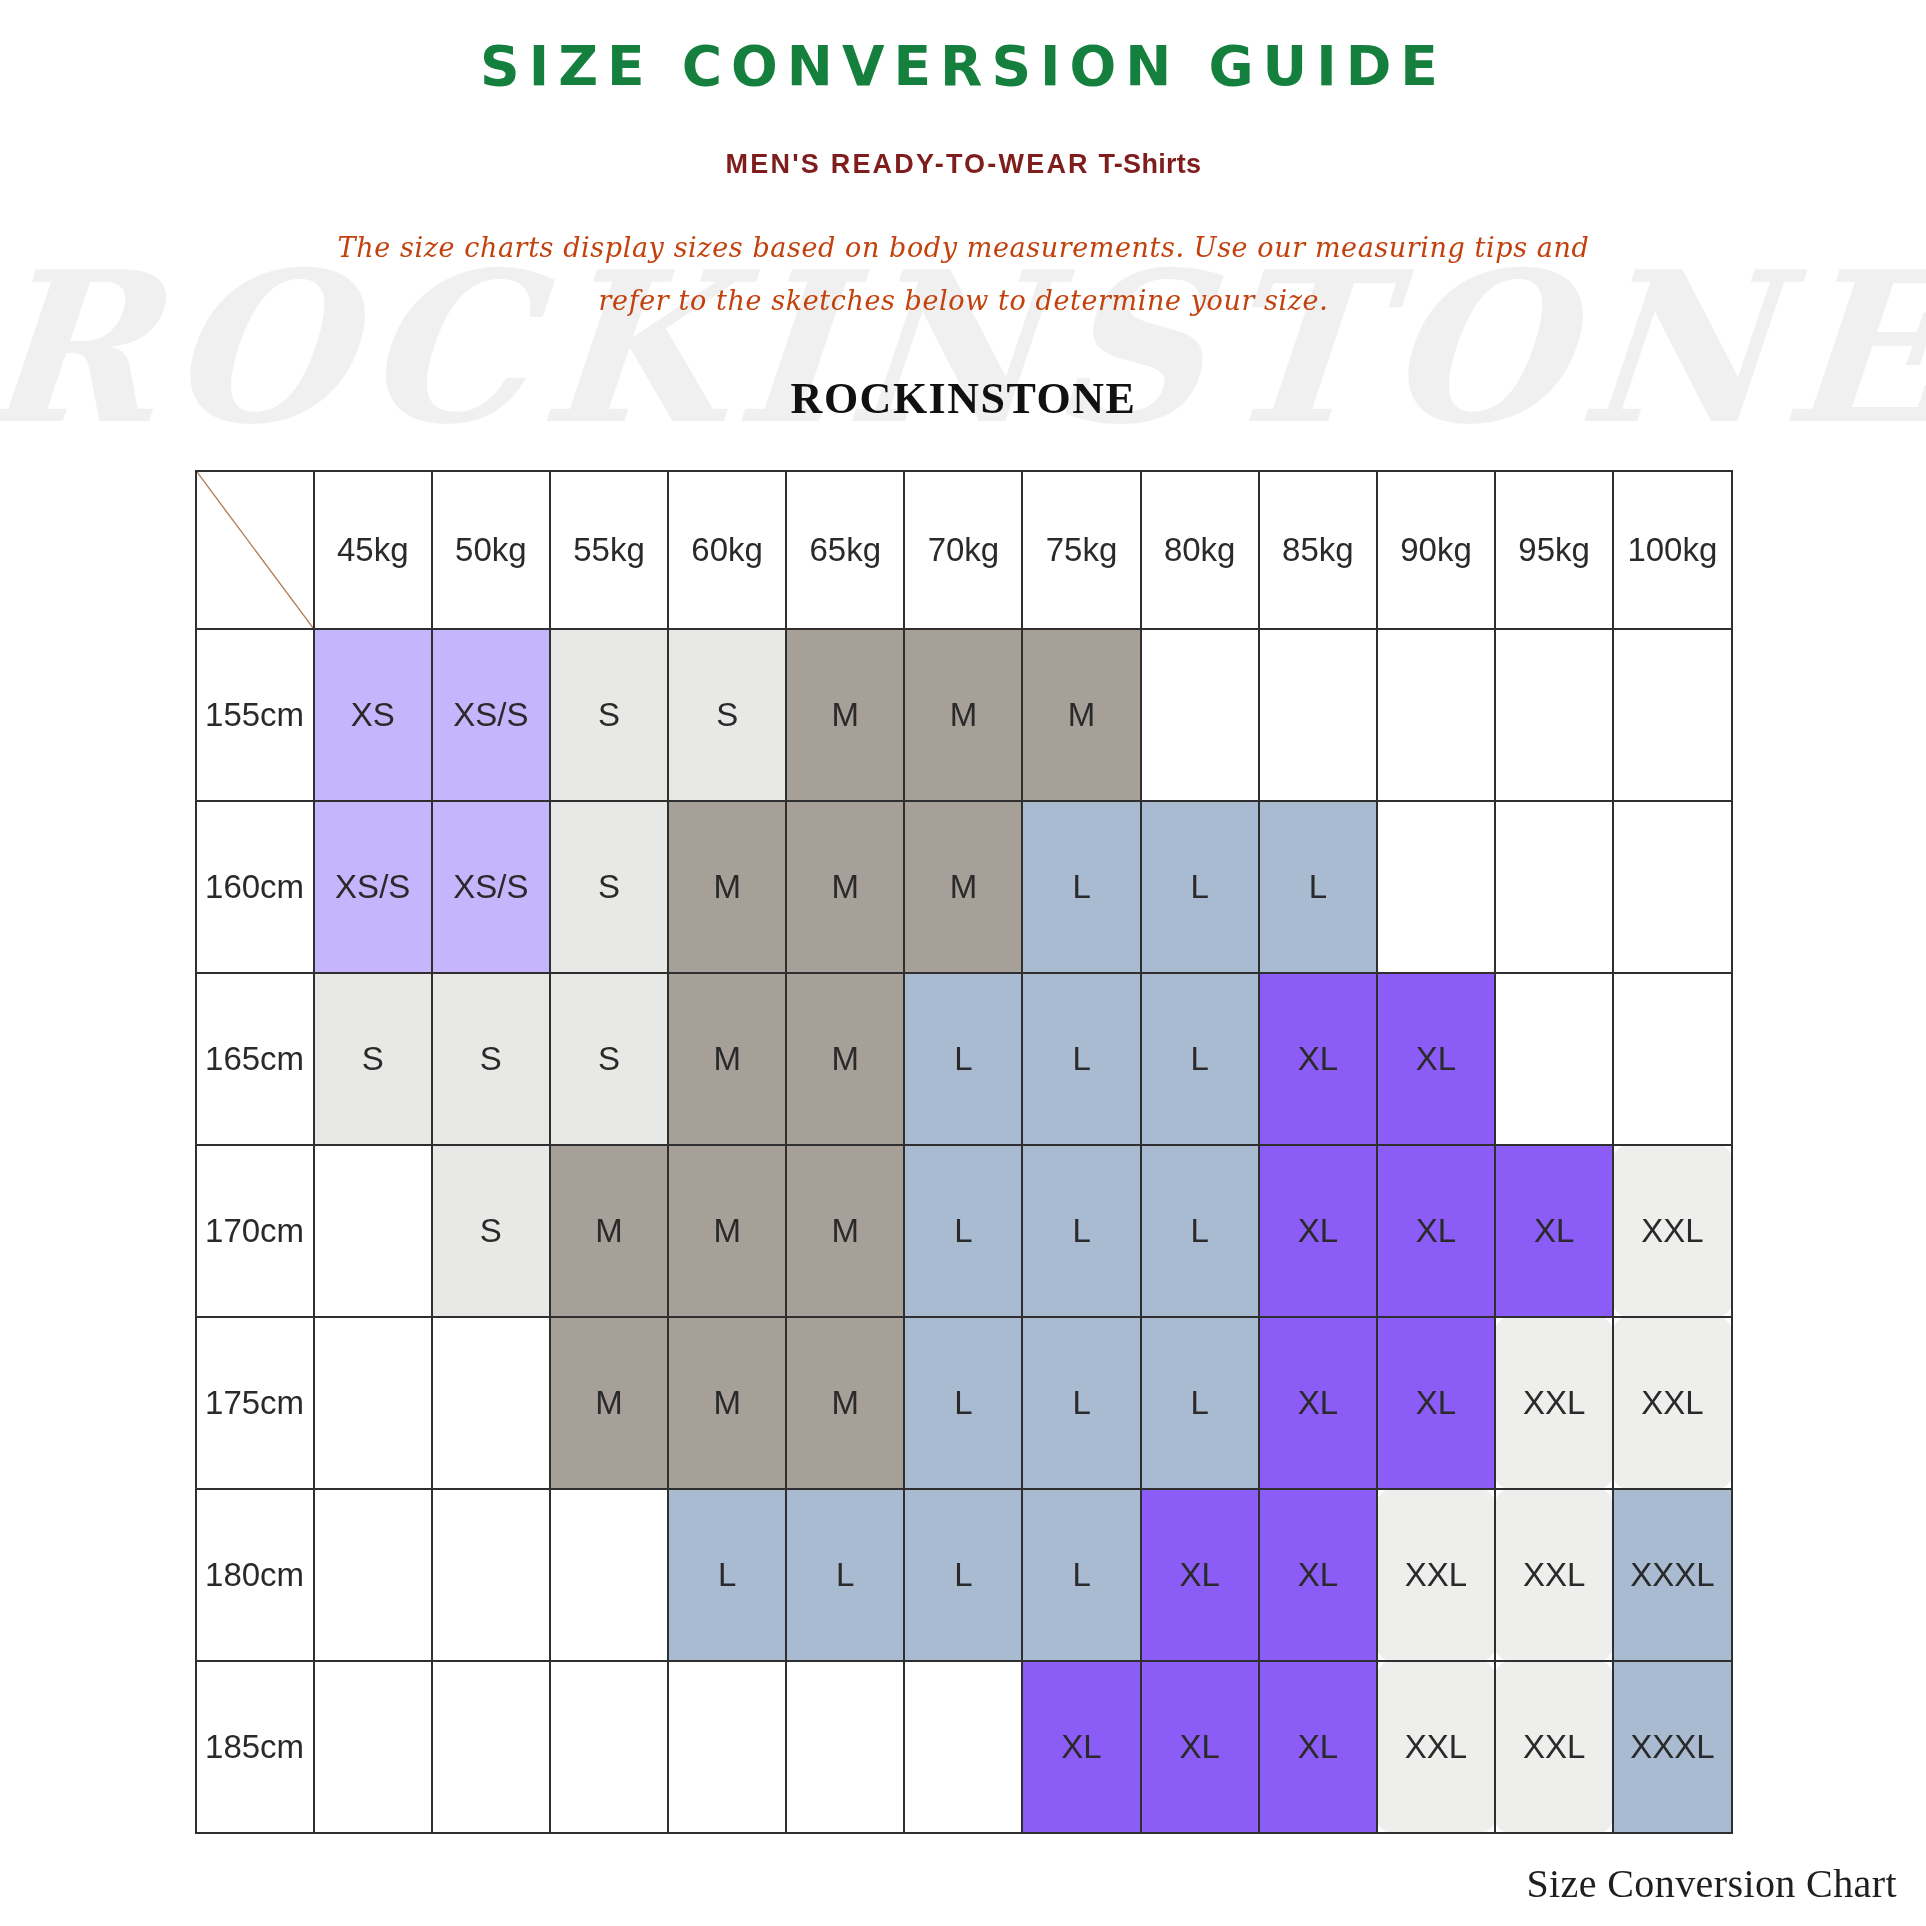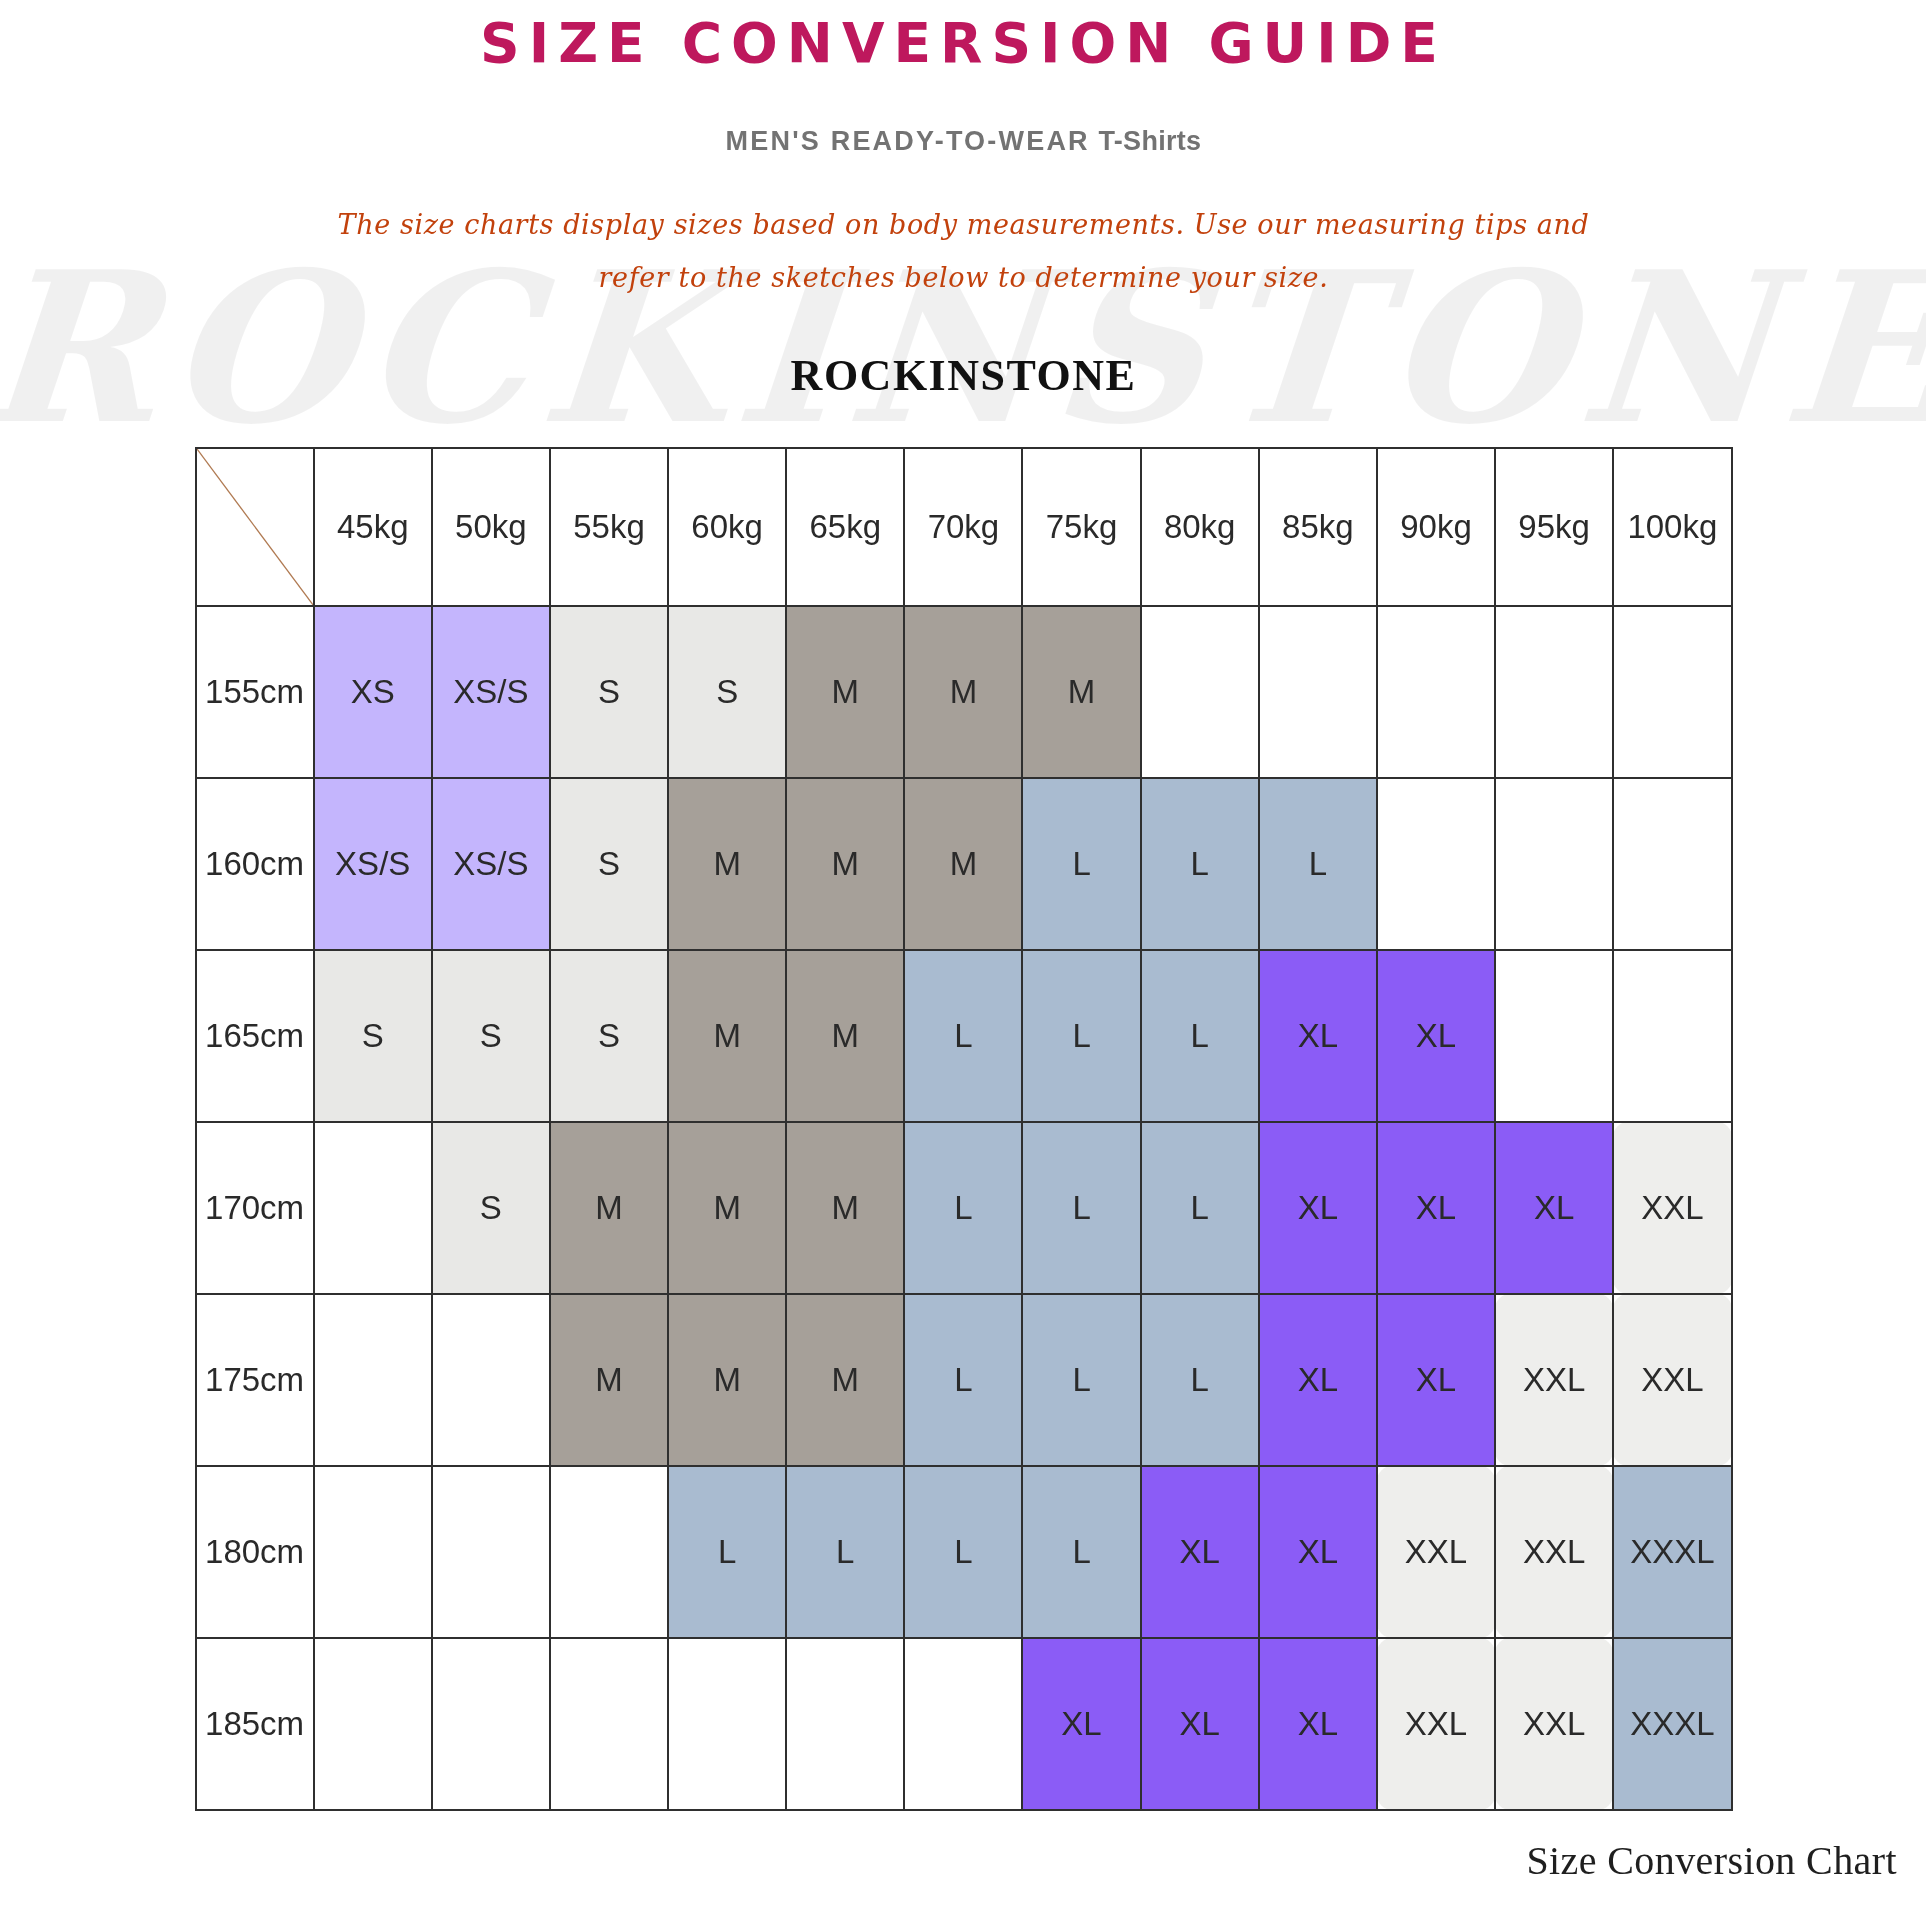--- a/index.html
+++ b/index.html
@@ -40,31 +40,31 @@
     position: relative;
     z-index: 2;
   }
 
   .title {
     text-align: center;
     font-family: "DejaVu Sans", sans-serif;
     font-size: 55px;
     font-weight: bold;
     letter-spacing: 9px;
-    margin: 11px 0 0 0;
-    color: #be185d;
+    margin: 34px 0 0 0;
+    color: #15803d;
   }
 
   .subtitle {
     text-align: center;
     font-size: 27px;
     font-weight: bold;
     letter-spacing: 1.2px;
     margin-top: 51px;
-    color: #737373;
+    color: #7f1d1d;
   }
   .subtitle .seg1 { letter-spacing: 2.2px; }
   .subtitle .seg2 { letter-spacing: 0.3px; }
 
   .desc {
     font-family: "DejaVu Serif", serif;
     font-style: italic;
     font-size: 27px;
     line-height: 1.95;
     text-align: center;

